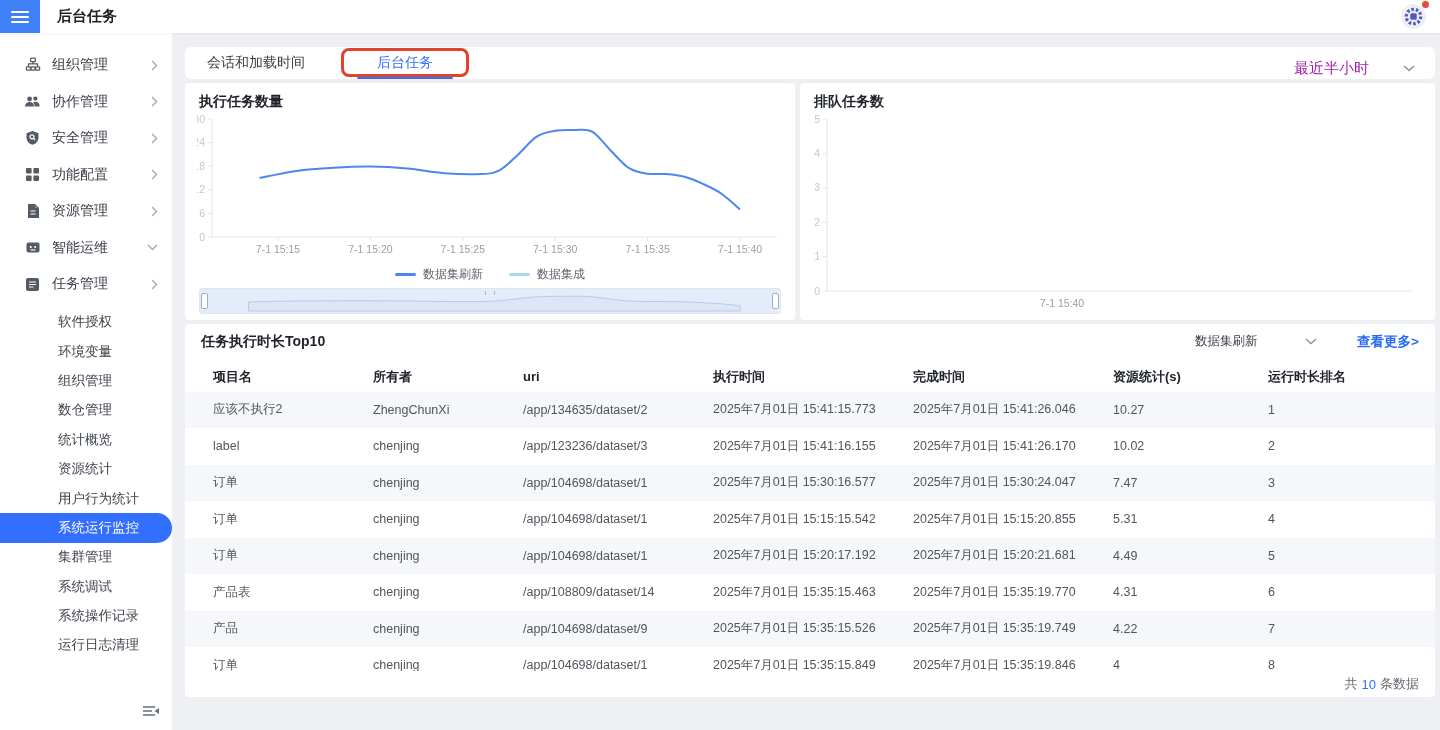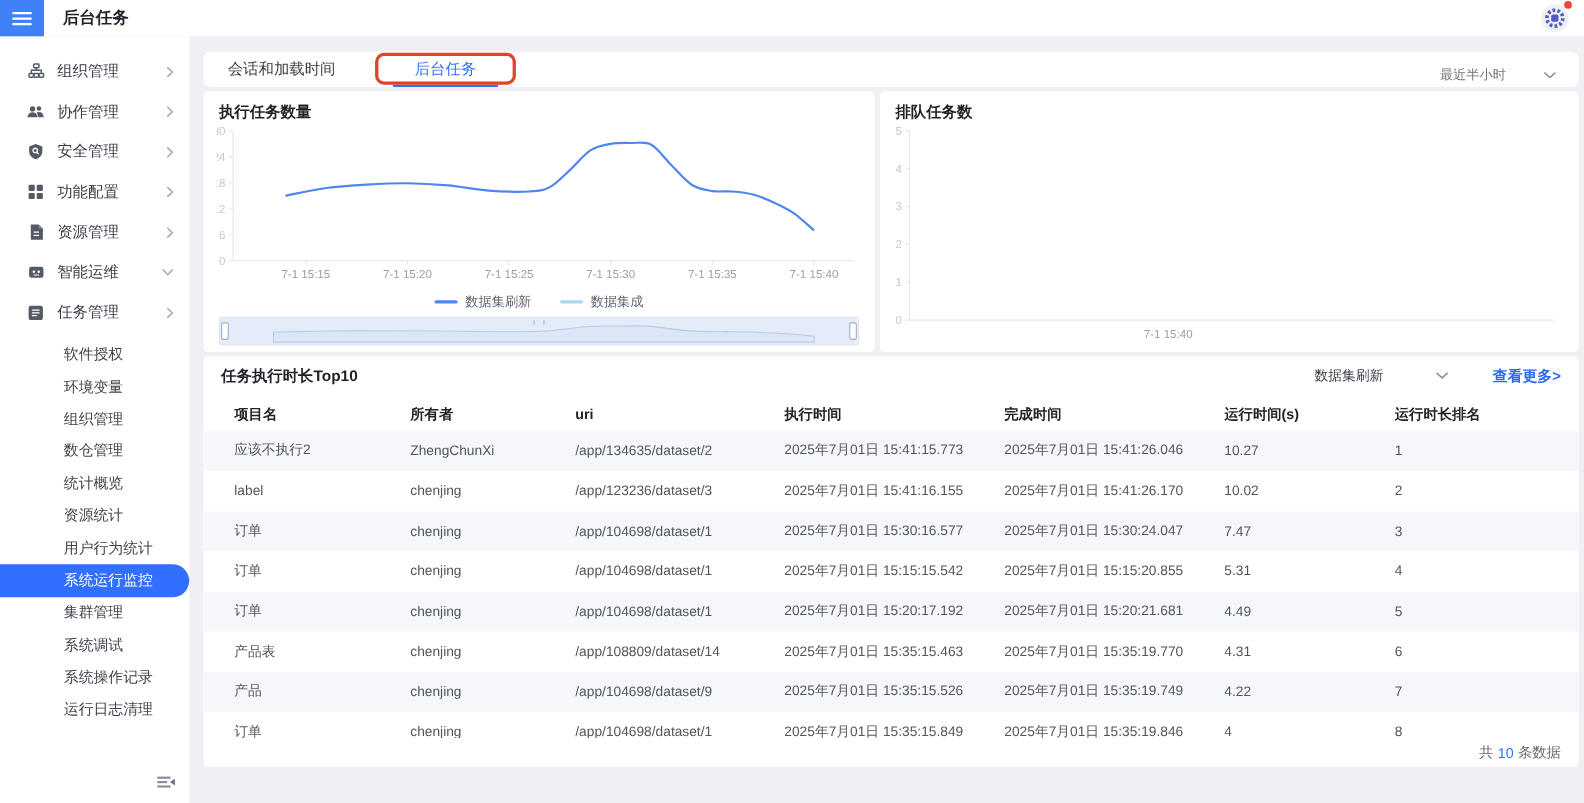--- a/index.html
+++ b/index.html
@@ -44,21 +44,21 @@
          cursor:pointer; font-size:14px; color:#3a3f47; }
   .tab.t0 { width:142px; }
   .tab.t1 { width:120px; margin-left:18px; }
   .tab.active { color:#336fff; }
   .tab-underline { position:absolute; left:12px; right:12px; bottom:0; height:2px;
                    background:#336fff; border-radius:1px; }
   .annotation-rect { position:absolute; left:-4px; right:-4px; top:1px; bottom:2px;
                      border:3px solid #e0432d; border-radius:8px; pointer-events:none; }
   .time-filter { position:absolute; right:14px; top:0; height:42px; display:flex;
                  align-items:center; cursor:pointer; }
-  .time-filter span { font-size:12px; color:#737373; margin-right:52px; }
+  .time-filter span { font-size:15px; color:#a21caf; margin-right:52px; }
 
   
   .charts-row { margin-top:4px; display:flex; gap:5px; }
   .chart-card { height:237px; }
   .chart-card.left { width:610px; }
   .chart-card.right { width:635px; }
   .chart-title { margin:10px 0 2px 14px; font-size:14px; font-weight:bold; color:#1f2329; }
   .chart-svg { display:block; margin-left:12px; }
   .legend { display:flex; justify-content:center; align-items:center; gap:26px; height:20px;
             margin-top:1px; }
@@ -369,21 +369,21 @@
           </div>
           <a class="more-link">查看更多&gt;</a>
         </div>
       </div>
       <div id="col-row" class="grid-row col-row">
           <span class="cell">项目名</span>
           <span class="cell">所有者</span>
           <span class="cell">uri</span>
           <span class="cell">执行时间</span>
           <span class="cell">完成时间</span>
-          <span class="cell">运行时间(s)</span>
+          <span class="cell">资源统计(s)</span>
           <span class="cell">运行时长排名</span>
         </div>
       <div id="t-body" class="t-body">
           <div class="grid-row t-row">
             <span class="cell">应该不执行2</span>
             <span class="cell">ZhengChunXi</span>
             <span class="cell">/app/134635/dataset/2</span>
             <span class="cell">2025年7月01日 15:41:15.773</span>
             <span class="cell">2025年7月01日 15:41:26.046</span>
             <span class="cell">10.27</span>

